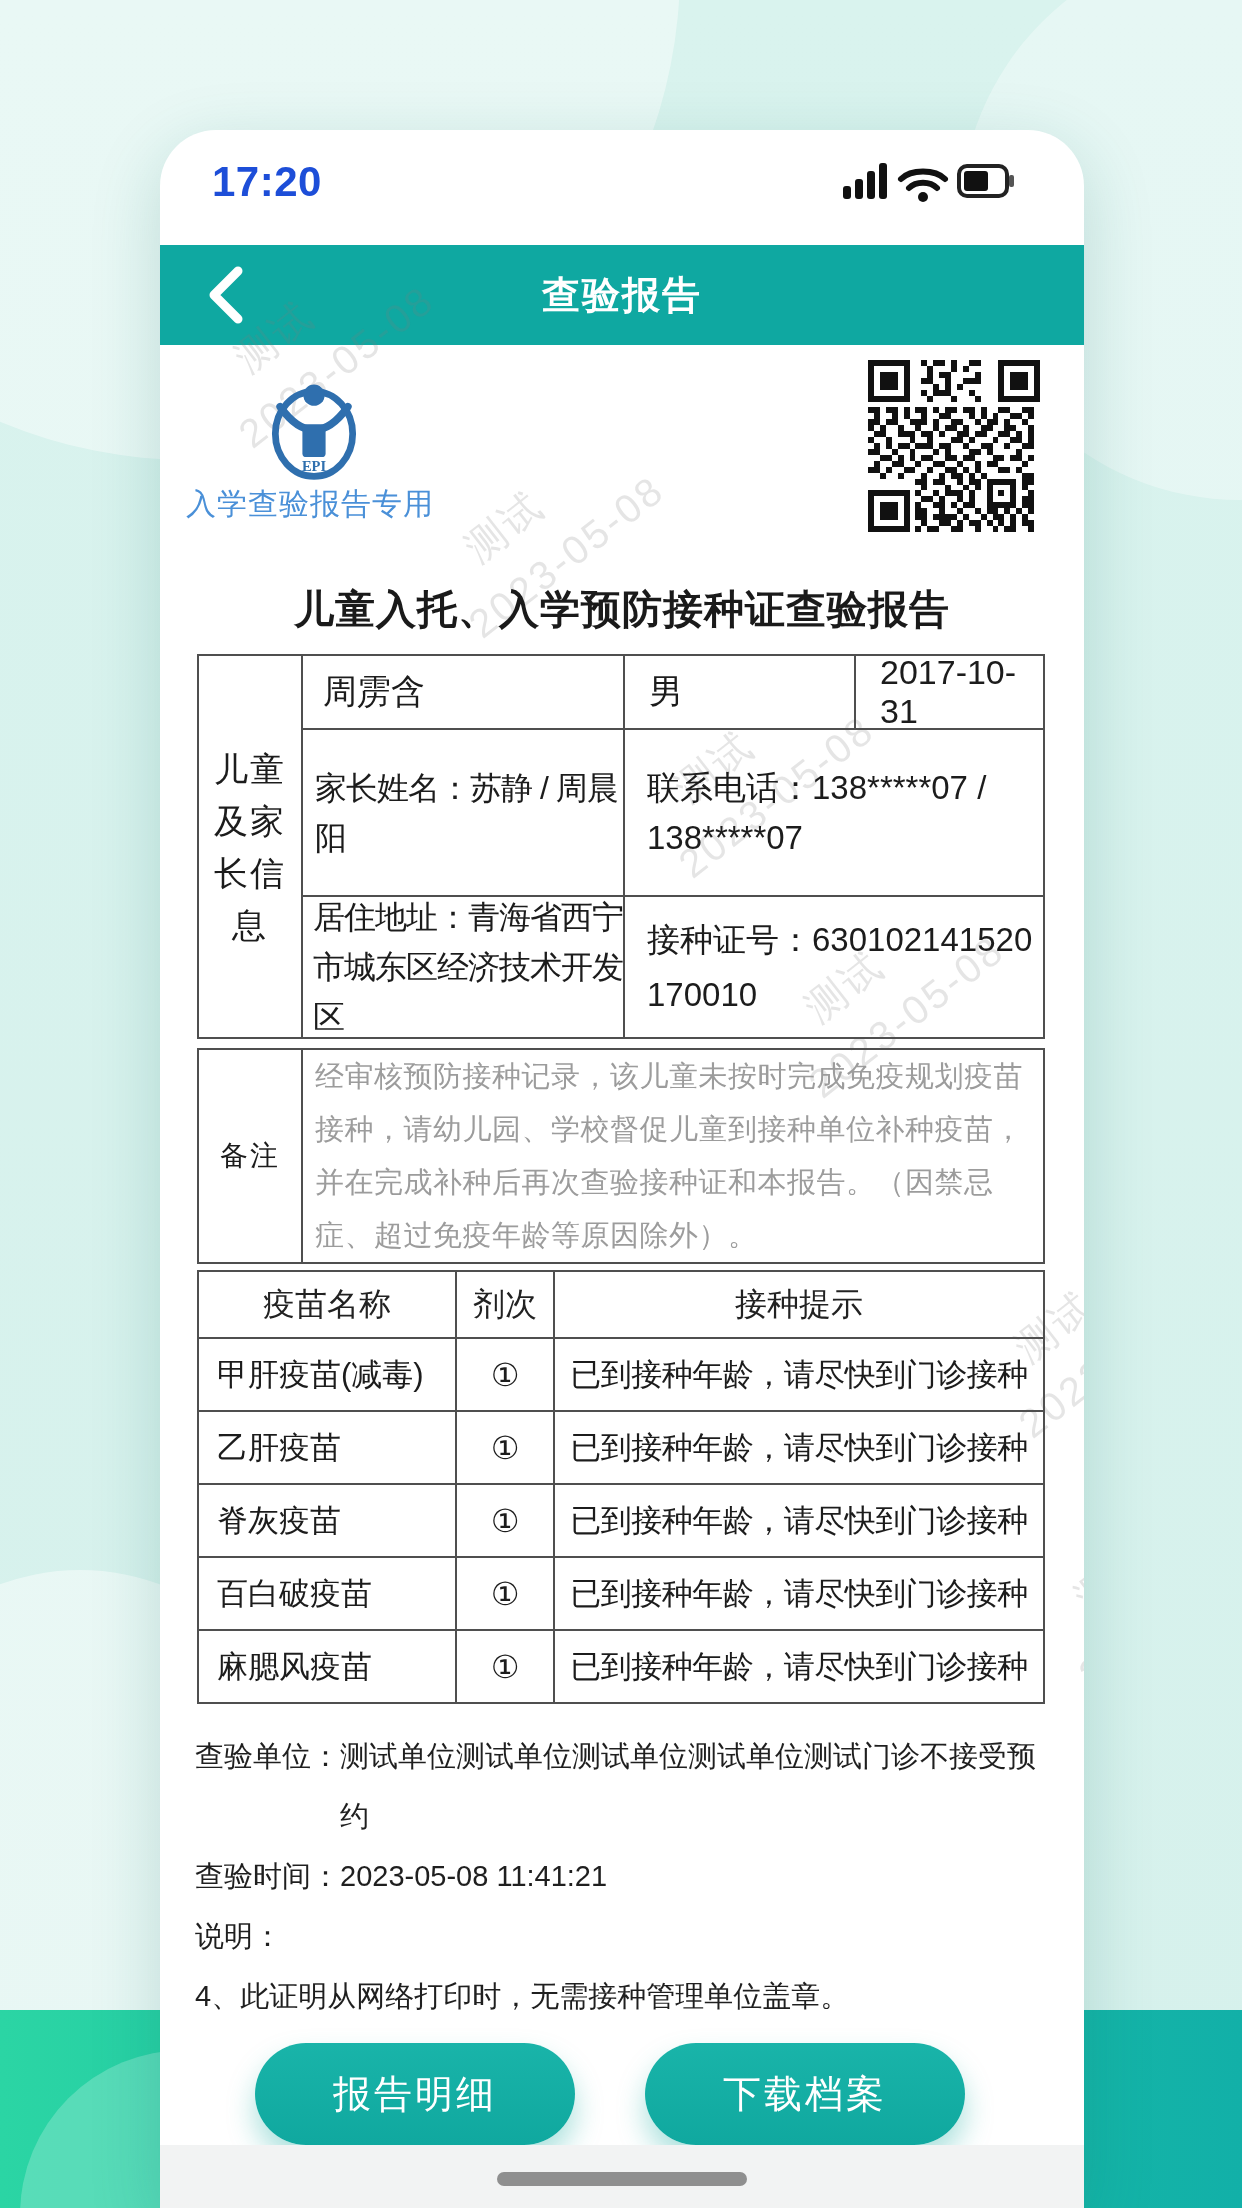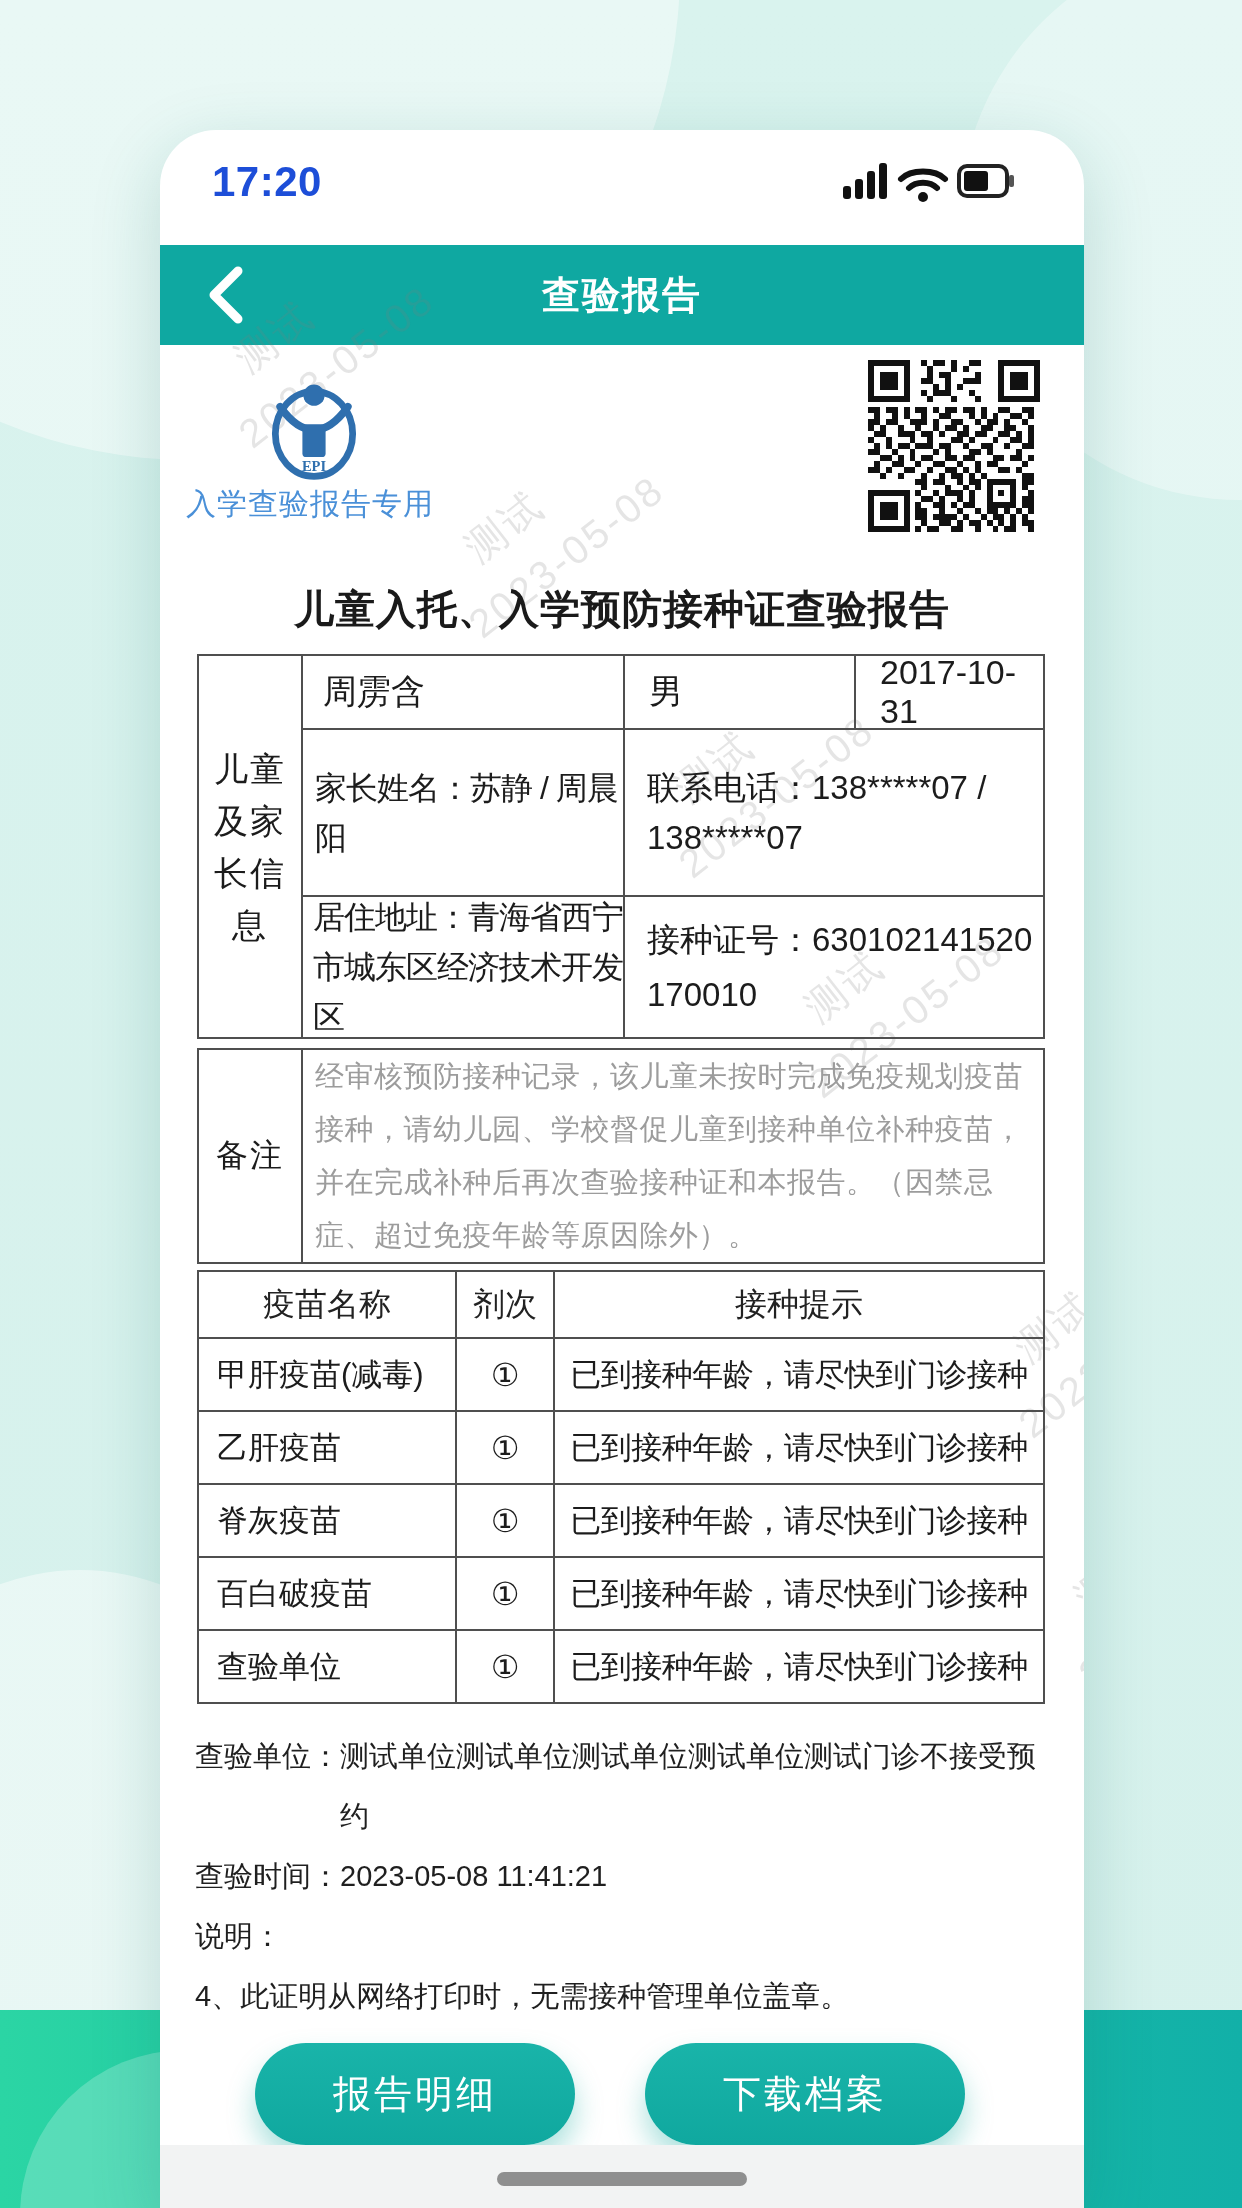--- a/index.html
+++ b/index.html
@@ -62,21 +62,21 @@
     letter-spacing:2px;padding:0 14px;word-break:break-all;}
   .cell-name{padding-left:20px;font-size:34px;}
   .cell-gender{padding-left:24px;font-size:34px;}
   .cell-birth{padding-left:24px;font-size:34px;margin-left:20px;}
   .cell-parents{grid-column:2;padding-left:12px;font-size:32px;letter-spacing:-1px;line-height:50px;word-break:break-all;}
   .cell-phone{grid-column:3 / span 2;padding-left:22px;padding-right:4px;font-size:33px;line-height:50px;word-break:break-word;}
   .cell-address{grid-column:2;padding-left:10px;font-size:32px;letter-spacing:-1px;line-height:50px;word-break:break-all;}
   .cell-cert{grid-column:3 / span 2;padding-left:22px;font-size:33px;line-height:55px;word-break:break-all;}
 
   #remark-table{top:918px;grid-template-columns:102px auto;grid-template-rows:212px;}
-  .remark-label{justify-content:center;font-size:32px;letter-spacing:2px;font-family:Liberation Mono, monospace;}
+  .remark-label{justify-content:center;font-size:28px;letter-spacing:2px;font-family:Liberation Mono, monospace;}
   .remark-content{padding:0 12px;font-size:29px;line-height:53px;color:#9c9c9c;word-break:break-all;letter-spacing:.5px;}
 
   #vaccine-table{top:1140px;grid-template-columns:256px 98px auto;grid-template-rows:65px repeat(5,73px);}
   .vh{justify-content:center;font-size:32px;color:#222;}
   .vname{padding-left:18px;font-size:31px;}
   .vdose{justify-content:center;font-size:32px;}
   .vtip{justify-content:center;font-size:31px;letter-spacing:-.5px;}
 
   
   .bottom-info{position:absolute;left:35px;top:1596px;width:856px;font-size:29px;line-height:60px;color:#1f1f1f;}
@@ -249,21 +249,21 @@
         <div class="vtip bl bt">已到接种年龄，请尽快到门诊接种</div>
 
         <div class="vname bt">脊灰疫苗</div>
         <div class="vdose bl bt">①</div>
         <div class="vtip bl bt">已到接种年龄，请尽快到门诊接种</div>
 
         <div class="vname bt">百白破疫苗</div>
         <div class="vdose bl bt">①</div>
         <div class="vtip bl bt">已到接种年龄，请尽快到门诊接种</div>
 
-        <div class="vname bt">查验单位</div>
+        <div class="vname bt">麻腮风疫苗</div>
         <div class="vdose bl bt">①</div>
         <div class="vtip bl bt">已到接种年龄，请尽快到门诊接种</div>
       </div>
 
       <div class="bottom-info">
         <p class="hang"><span>查验单位：</span><span>测试单位测试单位测试单位测试单位测试门诊不接受预约</span></p>
         <p><span>查验时间：</span><span>2023-05-08 11:41:21</span></p>
         <p>说明：</p>
         <p>4、此证明从网络打印时，无需接种管理单位盖章。</p>
         <p>2、接种前，请提前咨询门诊上班时间。</p>

